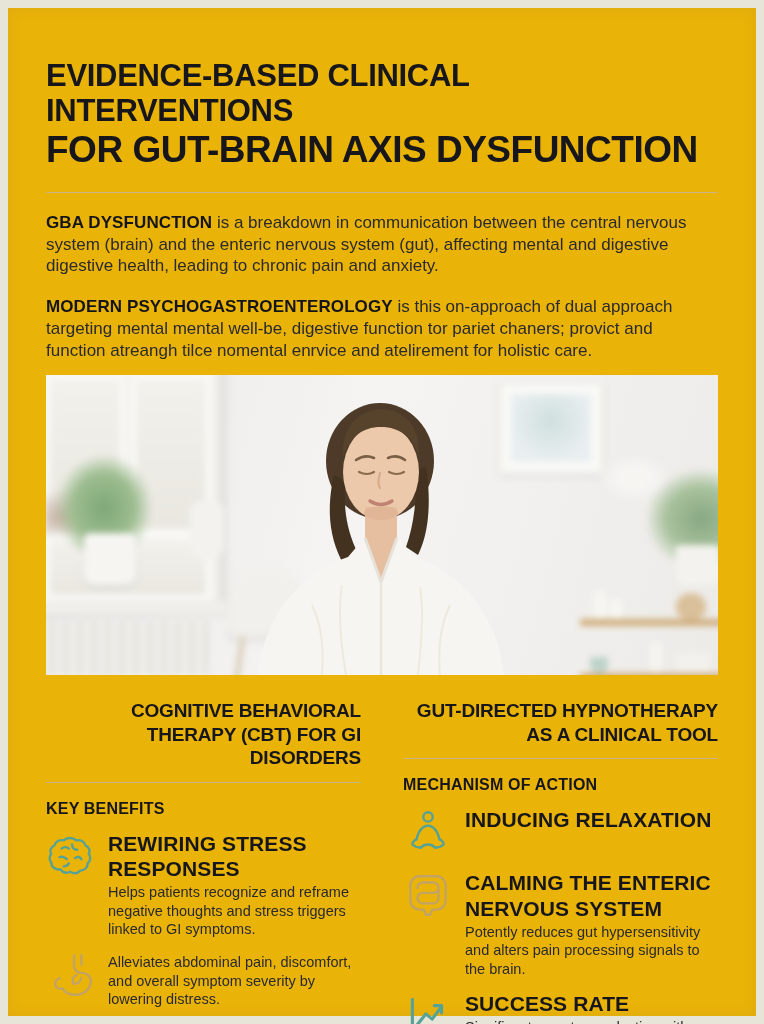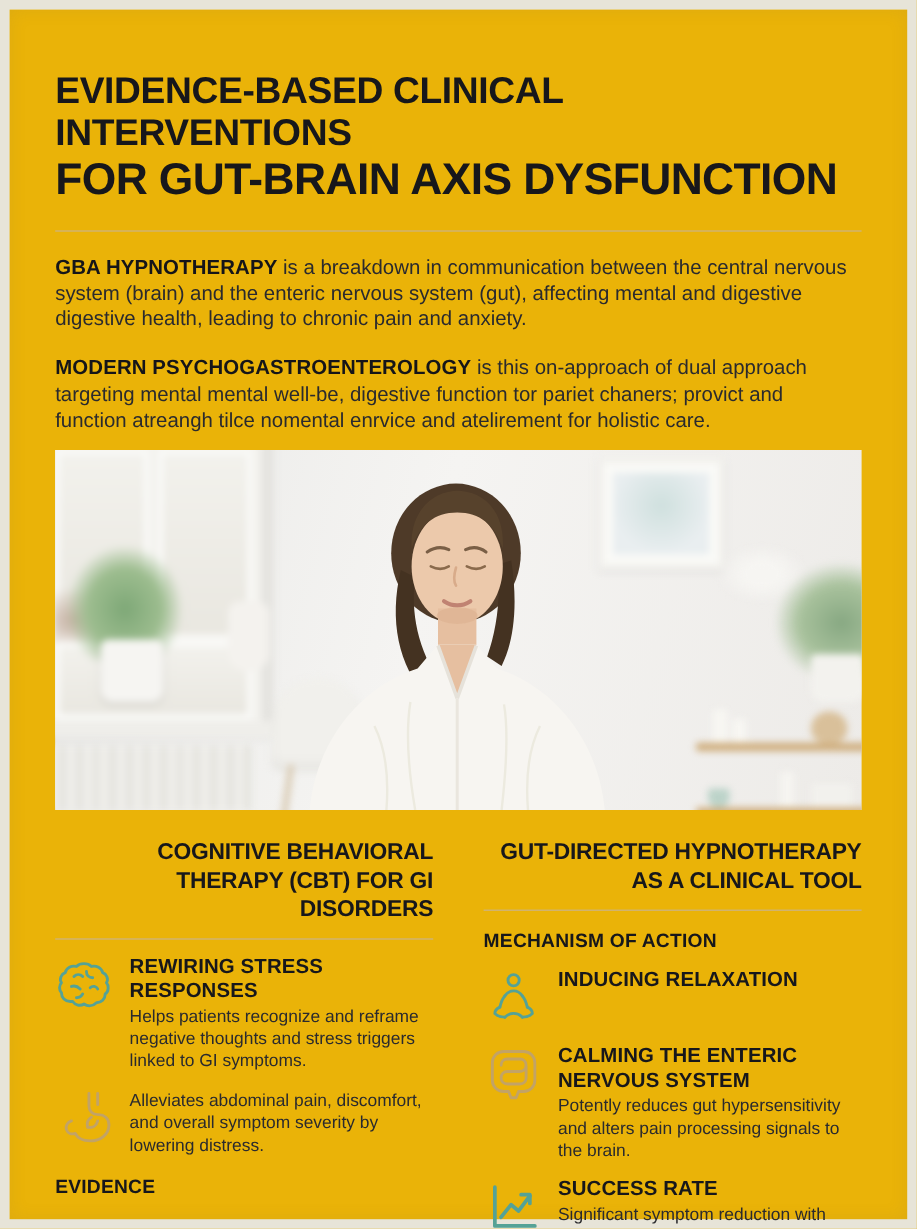--- a/index.html
+++ b/index.html
@@ -68,38 +68,38 @@
   .woman{position:absolute;left:196px;top:0;}
 
   
   .cols{display:grid;grid-template-columns:1fr 1fr;column-gap:42px;margin-top:24px;}
   .col-header{font-size:19px;font-weight:bold;color:#17171b;line-height:1.24;letter-spacing:-.2px;min-height:47px;text-align:right;}
   .col .gold-rule{margin-top:12px;}
   .section-title{font-size:16px;font-weight:bold;color:#17171b;letter-spacing:.2px;margin:17px 0 0 0;}
   .item{display:flex;gap:12px;margin-top:13px;align-items:flex-start;}
   .item .icon{flex:0 0 50px;width:50px;height:50px;}
   .item-text{flex:1;min-width:0;}
-  .item-heading{font-size:17px;font-weight:bold;color:#17171b;line-height:1.2;letter-spacing:.1px;}
+  .item-heading{font-size:21px;font-weight:bold;color:#17171b;line-height:1.2;letter-spacing:.1px;}
   .item-body{font-size:14.5px;line-height:1.27;color:#2a2a2e;margin-top:2px;}
   svg.ic{display:block;}
 </style>
 </head>
 <body>
 
 <div class="page">
   <div class="content">
 
     <h1 class="title">
       <span class="l1">EVIDENCE-BASED CLINICAL INTERVENTIONS</span>
       <span class="l2">FOR GUT-BRAIN AXIS DYSFUNCTION</span>
     </h1>
 
     <hr class="gold-rule">
 
-    <p class="intro"><b>GBA HYPNOTHERAPY</b><span> is a breakdown in communication between the central nervous system (brain) and the enteric nervous system (gut), affecting mental and digestive digestive health, leading to chronic pain and anxiety.</span></p>
+    <p class="intro"><b>GBA DYSFUNCTION</b><span> is a breakdown in communication between the central nervous system (brain) and the enteric nervous system (gut), affecting mental and digestive digestive health, leading to chronic pain and anxiety.</span></p>
 
     <p class="intro"><b>MODERN PSYCHOGASTROENTEROLOGY</b><span> is this on-approach of dual approach targeting mental mental well-be, digestive function tor pariet chaners; provict and function atreangh tilce nomental enrvice and atelirement for holistic care.</span></p>
 
     <div class="photo" title="Woman with eyes closed meditating calmly in a bright white room with plants, window and shelves">
       <div class="bg">
         <div class="window"></div>
         <div class="pane p1"></div>
         <div class="pane p2"></div>
         <div class="pane p3"></div>
         <div class="roofs"></div>
@@ -149,20 +149,21 @@
         <path d="M70 230 C80 250 82 275 80 300 M208 230 C198 250 196 275 198 300 M100 210 C96 235 98 265 104 300 M178 212 C182 235 180 265 176 300" stroke="#eceadf" stroke-width="2" fill="none"></path>
       </svg>
     </div>
 
     <div class="cols">
 
       <div class="col">
         <div class="col-header">COGNITIVE BEHAVIORAL THERAPY (CBT) FOR GI DISORDERS</div>
         <hr class="gold-rule">
 
+        <div class="section-title">KEY BENEFITS</div>
 
         <div class="item">
           <span class="icon">
             <svg class="ic" width="50" height="50" viewBox="0 0 48 48" fill="none" stroke="#55a296" stroke-width="2.3" stroke-linecap="round" stroke-linejoin="round">
               <path d="M17 9 C13 8 9 10 8 14 C5 15 3 19 5 22 C3 24 3 28 5 30 C5 34 8 37 12 37 L14 37 C16 40 20 41 23 39 C26 41 30 41 33 38 C37 38 40 35 40 31 C43 29 43 24 41 22 C43 19 41 15 38 14 C37 10 33 8 29 9 C26 6 20 6 17 9 Z"></path>
               <path d="M15 17 c2 -2 5 -2 7 0"></path>
               <path d="M13 25 c3 -1 5 0 7 2"></path>
               <path d="M25 13 c0 3 2 5 5 5"></path>
               <path d="M28 26 c2 -2 5 -1 6 1"></path>
               <path d="M22 31 c-1 2 -3 3 -5 3"></path>

